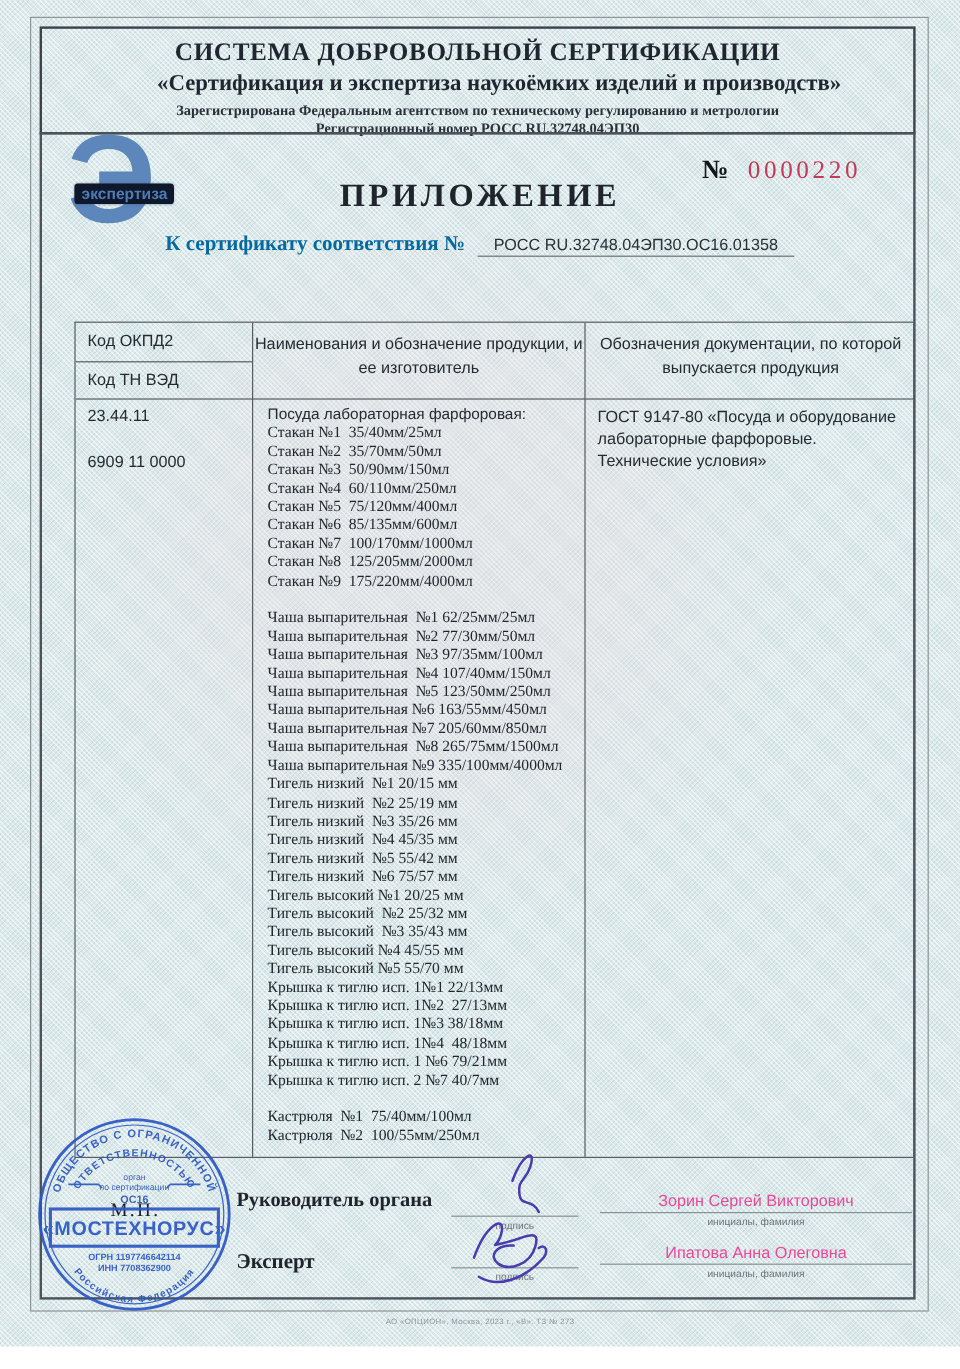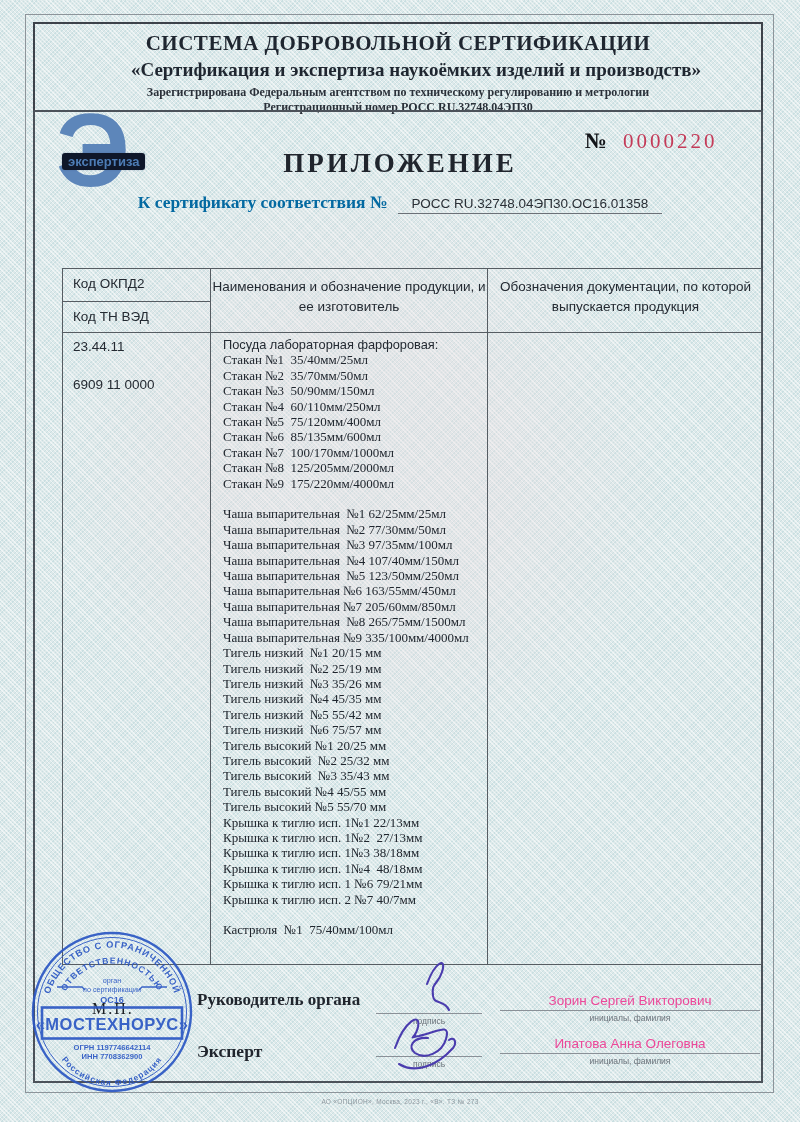--- a/index.html
+++ b/index.html
@@ -186,22 +186,26 @@
         <div class="p-line">Тигель высокий №4 45/55 мм</div>
         <div class="p-line">Тигель высокий №5 55/70 мм</div>
         <div class="p-line">Крышка к тиглю исп. 1№1 22/13мм</div>
         <div class="p-line">Крышка к тиглю исп. 1№2  27/13мм</div>
         <div class="p-line">Крышка к тиглю исп. 1№3 38/18мм</div>
         <div class="p-line">Крышка к тиглю исп. 1№4  48/18мм</div>
         <div class="p-line">Крышка к тиглю исп. 1 №6 79/21мм</div>
         <div class="p-line">Крышка к тиглю исп. 2 №7 40/7мм</div>
         <div class="p-line blank"></div>
         <div class="p-line">Кастрюля  №1  75/40мм/100мл</div>
+        <div class="p-line">Кастрюля  №2  100/55мм/250мл</div>
       </div>
   </div>
+  <div class="cell-docs">ГОСТ 9147-80 «Посуда и оборудование
+лабораторные фарфоровые.
+Технические условия»</div>
 </div>
 
 <div class="sig-label1">Руководитель органа</div>
 <div class="sig-label2">Эксперт</div>
 <div class="sig-line1"></div>
 <div class="sig-cap sig-cap1">подпись</div>
 <div class="sig-line2"></div>
 <div class="sig-cap sig-cap2">подпись</div>
 
 <div class="name-block nb1">

